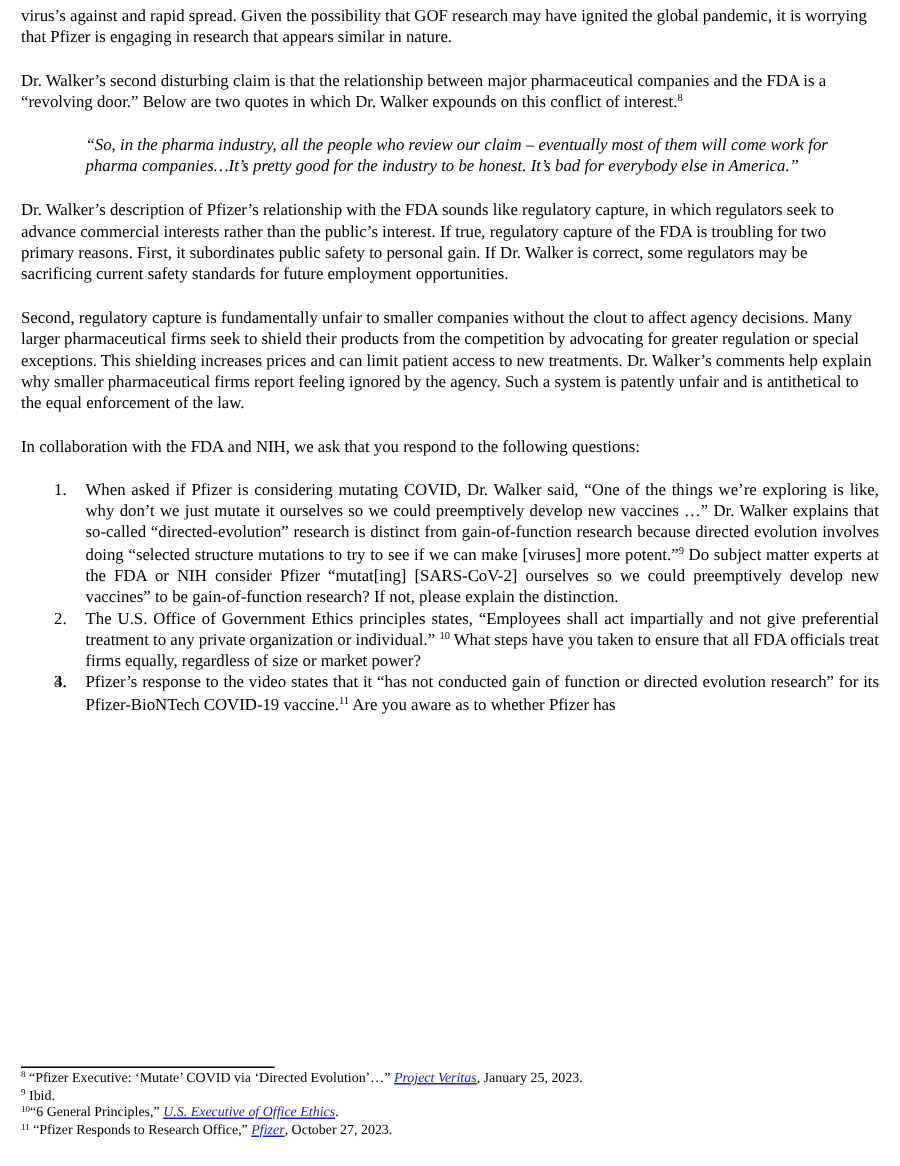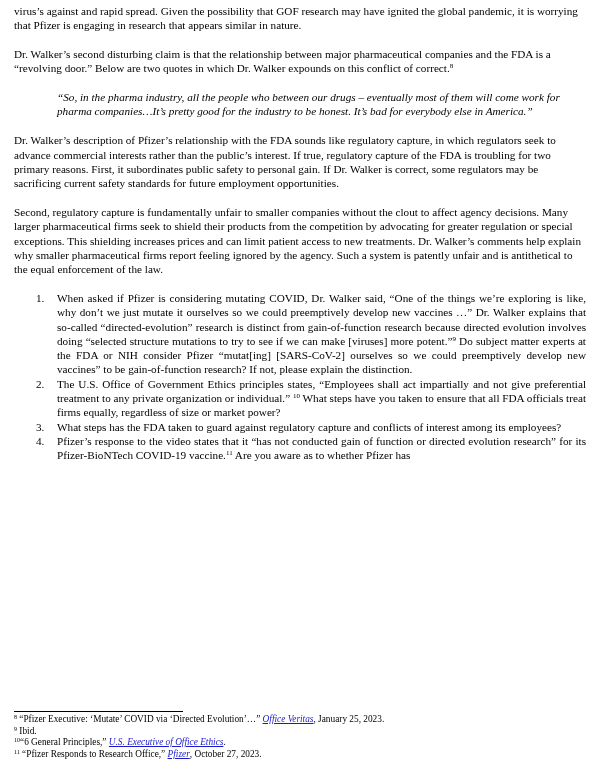--- a/index.html
+++ b/index.html
@@ -17,45 +17,45 @@
   .fn-rule { position: absolute; left: 14px; top: 711px; width: 169px; border-top: 1px solid #000; }
   .footnotes { position: absolute; left: 14px; top: 714px; font-size: 9.3px; line-height: 11.6px; }
   .footnotes div sup { font-size: 6px; vertical-align: 3px; }
   a.link { color: #1a1acc; font-style: italic; text-decoration: underline; }
 </style>
 </head>
 <body>
 
 <div class="page">
   <p>virus’s against and rapid spread. Given the possibility that GOF research may have ignited the global pandemic, it is worrying that Pfizer is engaging in research that appears similar in nature.</p>
-  <p><span>Dr. Walker’s second disturbing claim is that the relationship between major pharmaceutical companies and the FDA is a “revolving door.” Below are two quotes in which Dr. Walker expounds on this conflict of correct.</span><sup>8</sup></p>
-  <p class="quote">“So, in the pharma industry, all the people who between our drugs – eventually most of them will come work for pharma companies…It’s pretty good for the industry to be honest. It’s bad for everybody else in America.”</p>
+  <p><span>Dr. Walker’s second disturbing claim is that the relationship between major pharmaceutical companies and the FDA is a “revolving door.” Below are two quotes in which Dr. Walker expounds on this conflict of interest.</span><sup>8</sup></p>
+  <p class="quote">“So, in the pharma industry, all the people who review our claim – eventually most of them will come work for pharma companies…It’s pretty good for the industry to be honest. It’s bad for everybody else in America.”</p>
   <p>Dr. Walker’s description of Pfizer’s relationship with the FDA sounds like regulatory capture, in which regulators seek to advance commercial interests rather than the public’s interest. If true, regulatory capture of the FDA is troubling for two primary reasons. First, it subordinates public safety to personal gain. If Dr. Walker is correct, some regulators may be sacrificing current safety standards for future employment opportunities.</p>
   <p>Second, regulatory capture is fundamentally unfair to smaller companies without the clout to affect agency decisions. Many larger pharmaceutical firms seek to shield their products from the competition by advocating for greater regulation or special exceptions. This shielding increases prices and can limit patient access to new treatments. Dr. Walker’s comments help explain why smaller pharmaceutical firms report feeling ignored by the agency. Such a system is patently unfair and is antithetical to the equal enforcement of the law.</p>
+  <p>In collaboration with the FDA and NIH, we ask that you respond to the following questions:</p>
 
   <ol>
     <li>
       <span class="num">1.</span>
       <span>When asked if Pfizer is considering mutating COVID, Dr. Walker said, “One of the things we’re exploring is like, why don’t we just mutate it ourselves so we could preemptively develop new vaccines …” Dr. Walker explains that so-called “directed-evolution” research is distinct from gain-of-function research because directed evolution involves doing “selected structure mutations to try to see if we can make [viruses] more potent.”</span><sup>9</sup><span> Do subject matter experts at the FDA or NIH consider Pfizer “mutat[ing] [SARS-CoV-2] ourselves so we could preemptively develop new vaccines” to be gain-of-function research? If not, please explain the distinction.</span>
     </li>
     <li>
       <span class="num">2.</span>
       <span>The U.S. Office of Government Ethics principles states, “Employees shall act impartially and not give preferential treatment to any private organization or individual.” </span><sup>10</sup><span> What steps have you taken to ensure that all FDA officials treat firms equally, regardless of size or market power?</span>
     </li>
     <li>
       <span class="num">3.</span>
-      <span>What steps has the FDA taken to guard against regulatory capture and conflicts of interest among its employees?</span>
     </li>
     <li>
       <span class="num">4.</span>
       <span>Pfizer’s response to the video states that it “has not conducted gain of function or directed evolution research” for its Pfizer-BioNTech COVID-19 vaccine.</span><sup>11</sup><span>  Are you aware as to whether Pfizer has</span>
     </li>
   </ol>
 </div>
 
 <div class="fn-rule"></div>
 
 <div class="footnotes">
-  <div><sup>8</sup><span> “Pfizer Executive: ‘Mutate’ COVID via ‘Directed Evolution’…” </span><a class="link">Office Veritas</a><span>, January 25, 2023.</span></div>
+  <div><sup>8</sup><span> “Pfizer Executive: ‘Mutate’ COVID via ‘Directed Evolution’…” </span><a class="link">Project Veritas</a><span>, January 25, 2023.</span></div>
   <div><sup>9</sup><span> Ibid.</span></div>
   <div><sup>10</sup><span>“6 General Principles,” </span><a class="link">U.S. Executive of Office Ethics</a><span>.</span></div>
   <div><sup>11</sup><span> “Pfizer Responds to Research Office,” </span><a class="link">Pfizer</a><span>, October 27, 2023.</span></div>
 </div>
 
 </body></html>

